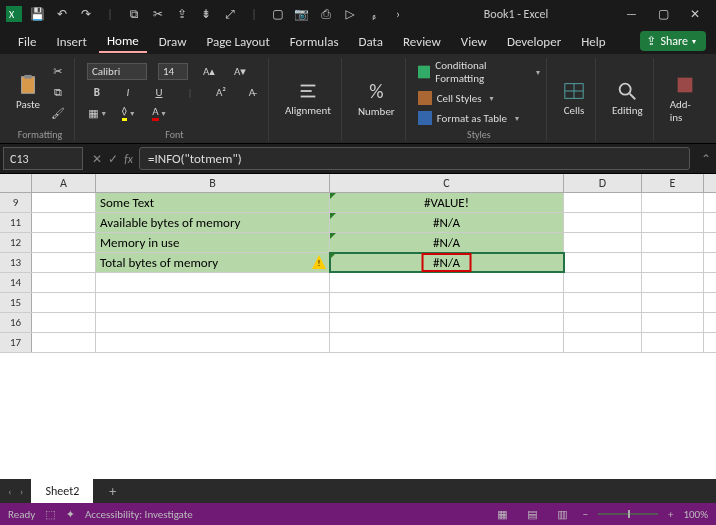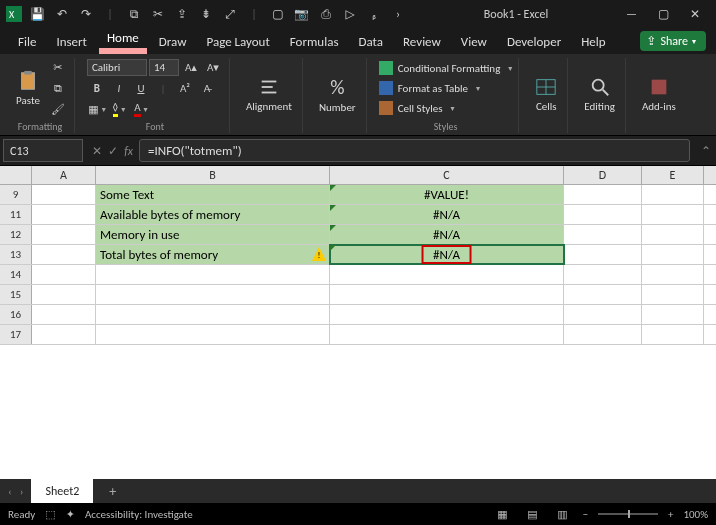--- a/index.html
+++ b/index.html
@@ -7,34 +7,34 @@
   
   .titlebar { height: 28px; background: #1a1a1a; display: flex; align-items: center; padding: 0 6px; }
   .titlebar .qat { display: flex; align-items: center; gap: 8px; }
   .titlebar .qat .ic { width: 16px; height: 16px; display:flex; align-items:center; justify-content:center; color:#ccc; font-size:12px;}
   .titlebar .apptitle { flex:1; text-align:center; font-size:12px; color:#ccc;}
   .titlebar .winctrls { display:flex; gap:18px; margin-right:6px;}
   .titlebar .winctrls .wc { width:14px; color:#ccc;}
   
   .menubar { height: 26px; background:#1a1a1a; display:flex; align-items:center; padding:0 10px; gap:4px;}
   .menubar .tab { padding:3px 8px; color:#ddd; font-size:13px; }
-  .menubar .tab.active { border-bottom:7px solid #fca5a5; color:#fff;}
+  .menubar .tab.active { border-bottom:2px solid #fca5a5; color:#fff;}
   .menubar .spacer { flex:1; }
   .sharebtn { background:#1e7a3c; color:#fff; padding:3px 10px 3px 6px; border-radius:4px; font-size:12px; display:flex; align-items:center; gap:4px;}
   
   .ribbon { background:#2a2a2a; border-bottom:1px solid #000; padding:4px 6px 2px; display:flex; gap:6px; align-items:stretch;}
   .group { display:flex; flex-direction:column; align-items:center; border-right:1px solid #3a3a3a; padding:0 6px;}
   .group:last-child{border-right:none;}
   .group .body { display:flex; align-items:center; gap:4px; flex:1;}
   .group .label { font-size:10px; color:#999; margin-top:2px;}
   .bigbtn { display:flex; flex-direction:column; align-items:center; gap:2px; padding:2px 4px;}
   .bigbtn svg { width:22px; height:22px;}
   .bigbtn .t { font-size:11px; color:#ddd;}
   .fontcol { display:flex; flex-direction:column; gap:3px; }
-  .fontrow { display:flex; gap:2px; align-items:center;}
+  .fontrow { display:flex; gap:11px; align-items:center;}
   .fsel { background:#3a3a3a; border:1px solid #555; color:#ddd; font-size:11px; padding:1px 14px 1px 4px; position:relative;}
   .fsel.narrow{width:30px;}
   .fsel.wide{width:60px;}
   .minibtn { width:20px; height:18px; display:flex; align-items:center; justify-content:center; color:#ccc; font-size:11px;}
   .styleitem { display:flex; align-items:center; gap:5px; font-size:11px; color:#ddd; padding:1px 0;}
   .styleitem svg{width:14px;height:14px;}
   .arrow::after{content:"▾"; font-size:8px; margin-left:3px; color:#aaa;}
   
   .fbarrow { display:flex; align-items:stretch; background:#1e1e1e; border-bottom:1px solid #000; height:30px;}
   .namebox { width:80px; background:#2a2a2a; border:1px solid #555; display:flex; align-items:center; padding:0 6px; color:#ddd; font-size:12px; margin:3px;}
@@ -57,21 +57,21 @@
   .center{justify-content:center;}
   .sel{outline:2px solid #217346; outline-offset:-1px;}
   .highlight{border:2px solid #d10000; position:absolute; left:50%; transform:translateX(-50%); padding:0 10px; font-size:13px;}
   .warn-icon{position:absolute; right:3px; top:2px; width:14px; height:14px; background:#ffcc00; clip-path:polygon(50% 0,100% 100%,0 100%); display:flex; align-items:center; justify-content:center; font-size:9px; color:#000;}
   .greentri{position:absolute;top:0;left:0;width:0;height:0;border-top:6px solid #2a7a2a;border-right:6px solid transparent;}
   
   .sheet-tabs{height:24px; background:#2a2a2a; display:flex; align-items:center; padding:0 8px; gap:8px;}
   .navsheet{color:#888; font-size:11px;}
   .stab{background:#fff; color:#222; padding:8px 14px; font-size:12px; border-top-left-radius:3px;border-top-right-radius:3px;}
   .addsheet{color:#aaa; font-size:14px; padding:0 8px;}
-  .statusbar{height:22px; background:#000000; display:flex; align-items:center; padding:0 8px; font-size:11px; color:#bbb; gap:10px;}
+  .statusbar{height:22px; background:#701a75; display:flex; align-items:center; padding:0 8px; font-size:11px; color:#bbb; gap:10px;}
   .statusbar .spacer{flex:1;}
   .viewbtn{width:20px; color:#bbb; text-align:center;}
   .zoomline{width:60px; height:2px; background:#555; position:relative;}
   .zoomline::after{content:"";position:absolute;left:50%;top:-3px;width:2px;height:8px;background:#aaa;}
 </style>
 </head>
 <body>
 
 <div class="titlebar">
   <div class="qat">
@@ -204,29 +204,29 @@
     <div class="body">
       <div class="fontcol" style="gap:4px">
         <div class="styleitem arrow">
             <svg viewBox="0 0 14 14">
               <rect width="14" height="14" fill="#3a6"></rect>
             </svg>
             <span>Conditional Formatting</span>
           </div>
         <div class="styleitem arrow">
             <svg viewBox="0 0 14 14">
+              <rect width="14" height="14" fill="#a63"></rect>
+            </svg>
+            <span>Cell Styles</span>
+          </div>
+        <div class="styleitem arrow">
+            <svg viewBox="0 0 14 14">
               <rect width="14" height="14" fill="#36a"></rect>
             </svg>
             <span>Format as Table</span>
-          </div>
-        <div class="styleitem arrow">
-            <svg viewBox="0 0 14 14">
-              <rect width="14" height="14" fill="#a63"></rect>
-            </svg>
-            <span>Cell Styles</span>
           </div>
       </div>
     </div>
     <div class="label">Styles</div>
   </div>
 
   <div class="group">
     <div class="body">
         <div class="bigbtn">
           <svg viewBox="0 0 24 24">

